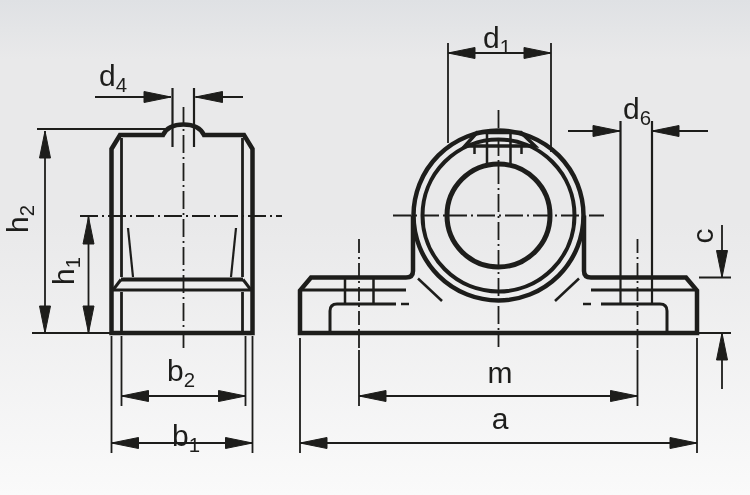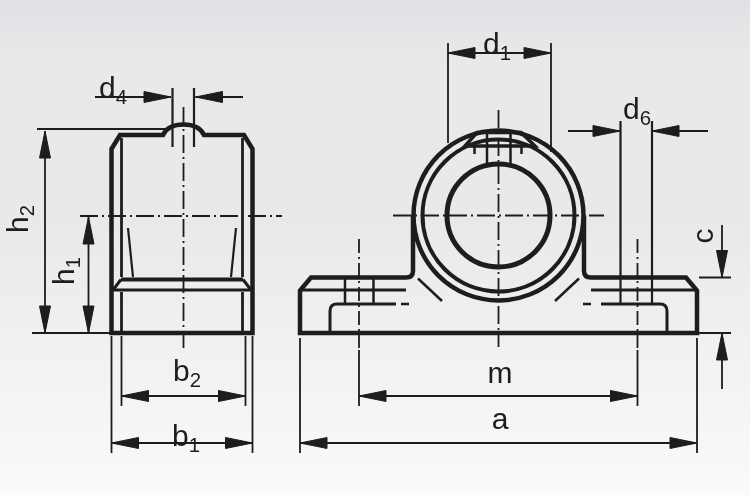--- a/index.html
+++ b/index.html
@@ -156,24 +156,24 @@
 
       <g>
         <path stroke-width="1.8" d="M300,338 V453 M697,338 V453"></path>
         <path stroke-width="1.8" d="M300,443 H697"></path>
         <use href="#arr" transform="translate(300,443) rotate(180)"></use>
         <use href="#arr" transform="translate(697,443)"></use>
       </g>
     </g>
   </svg>
 
-  <div class="dim-label" style="left:113px;top:88px;"><span>d</span><sub>4</sub></div>
+  <div class="dim-label" style="left:113px;top:76px;"><span>d</span><sub>4</sub></div>
   <div class="dim-label rot" style="left:18px;top:219px;"><span>h</span><sub>2</sub></div>
   <div class="dim-label rot" style="left:64px;top:271px;"><span>h</span><sub>1</sub></div>
-  <div class="dim-label" style="left:187px;top:371px;"><span>b</span><sub>2</sub></div>
+  <div class="dim-label" style="left:181px;top:371px;"><span>b</span><sub>2</sub></div>
   <div class="dim-label" style="left:186px;top:436px;"><span>b</span><sub>1</sub></div>
-  <div class="dim-label" style="left:497px;top:44px;"><span>d</span><sub>1</sub></div>
+  <div class="dim-label" style="left:497px;top:38px;"><span>d</span><sub>1</sub></div>
   <div class="dim-label" style="left:637px;top:109px;text-align:right;"><span>d</span><sub>6</sub></div>
   <div class="dim-label rot" style="left:703px;top:236px;"><span>c</span><sub></sub></div>
   <div class="dim-label" style="left:500px;top:373px;"><span>m</span><sub></sub></div>
   <div class="dim-label" style="left:500px;top:419px;"><span>a</span><sub></sub></div>
 
 </div>
 
 </body></html>

